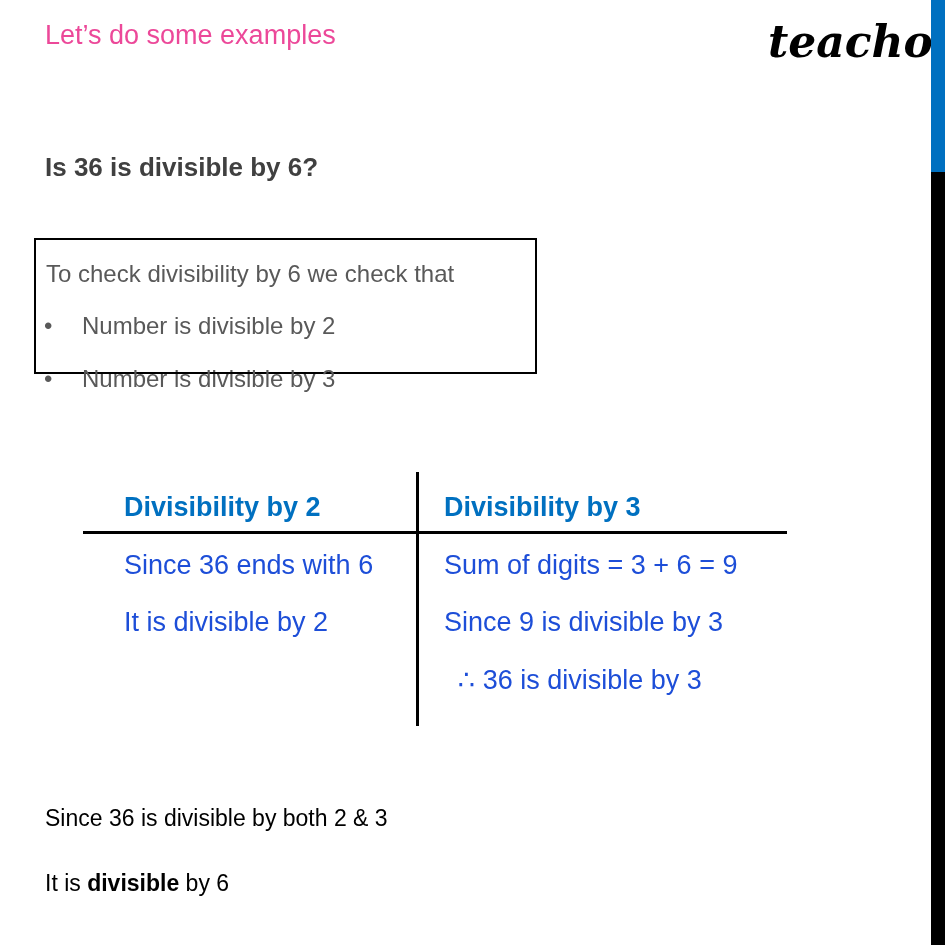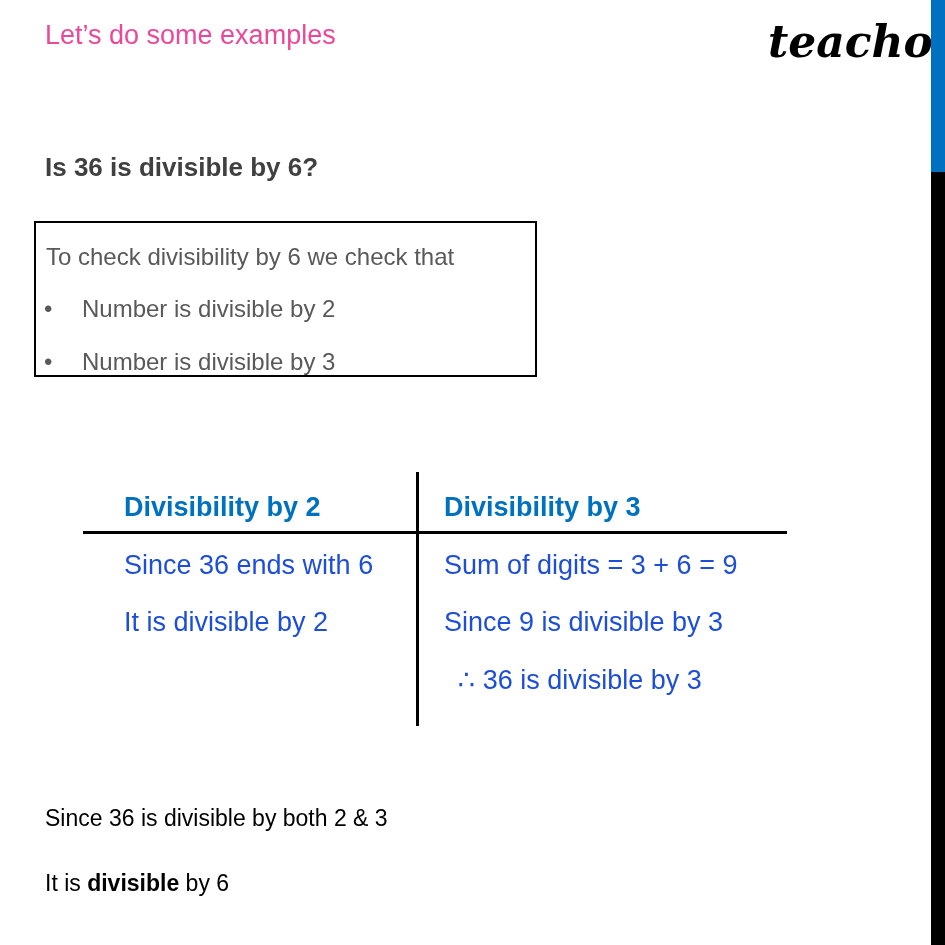--- a/index.html
+++ b/index.html
@@ -10,21 +10,21 @@
       color: #000;
     }
     .abs { position: absolute; white-space: nowrap; }
     .title { left: 45px; top: 20px; font-size: 27px; color: #ec4899; }
     .logo {
       left: 768px; top: 16px; font-family: "DejaVu Serif", serif;
       font-weight: bold; font-style: italic; font-size: 44px; letter-spacing: 0px; color: #000;
     }
     .question { left: 45px; top: 152px; font-size: 26px; font-weight: bold; color: #404040; }
     .box {
-      left: 34px; top: 221px; width: 503px; height: 156px;
+      left: 34px; top: 238px; width: 503px; height: 136px;
       border: 2.5px solid #000; box-sizing: border-box; padding-left: 31px;
     }
     .box-text { font-size: 24px; color: #595959; }
     .box-intro { left: 10px; top: 20px; }
     .bullet { left: 8px; }
     .bullet-dot { position: absolute; left: 0; }
     .bullet-txt { position: absolute; left: 38px; }
     .b1 { top: 72px; }
     .b2 { top: 125px; }
     .vline { left: 416px; top: 472px; width: 2.5px; height: 254px; background: #000; }

